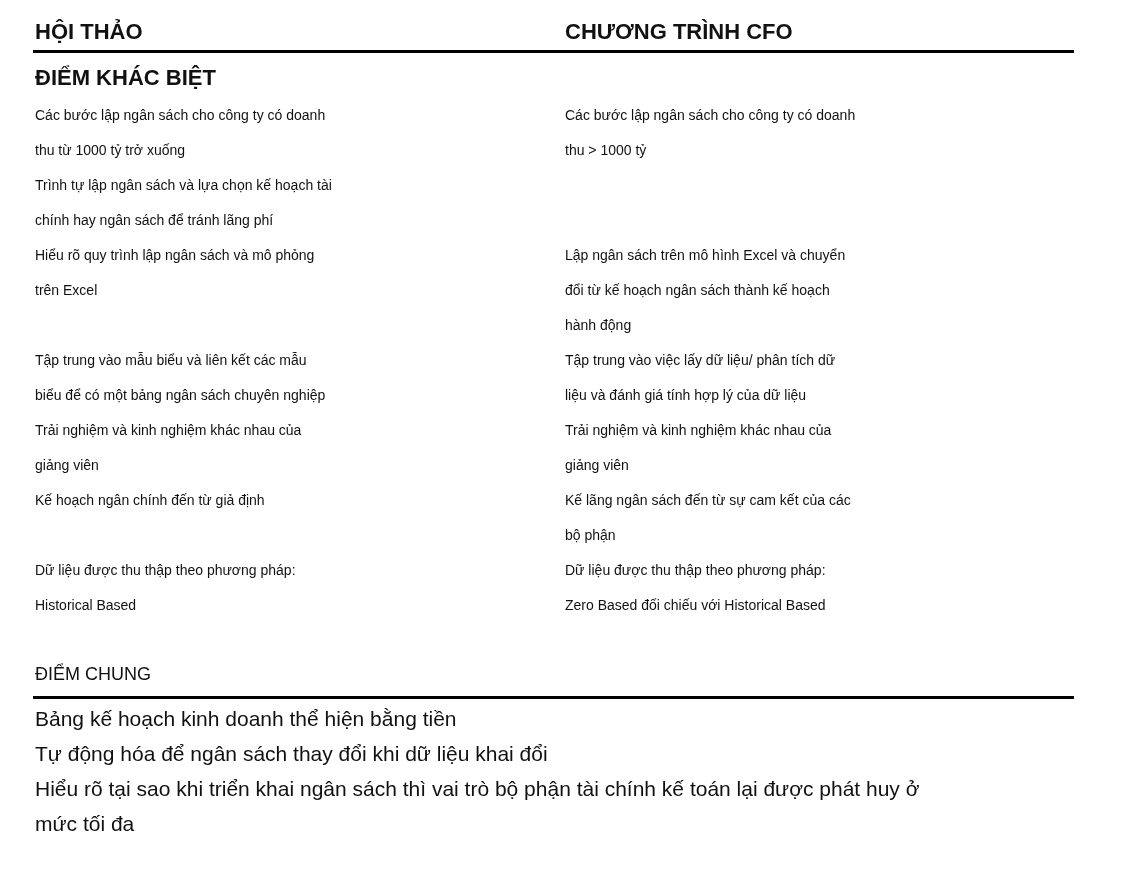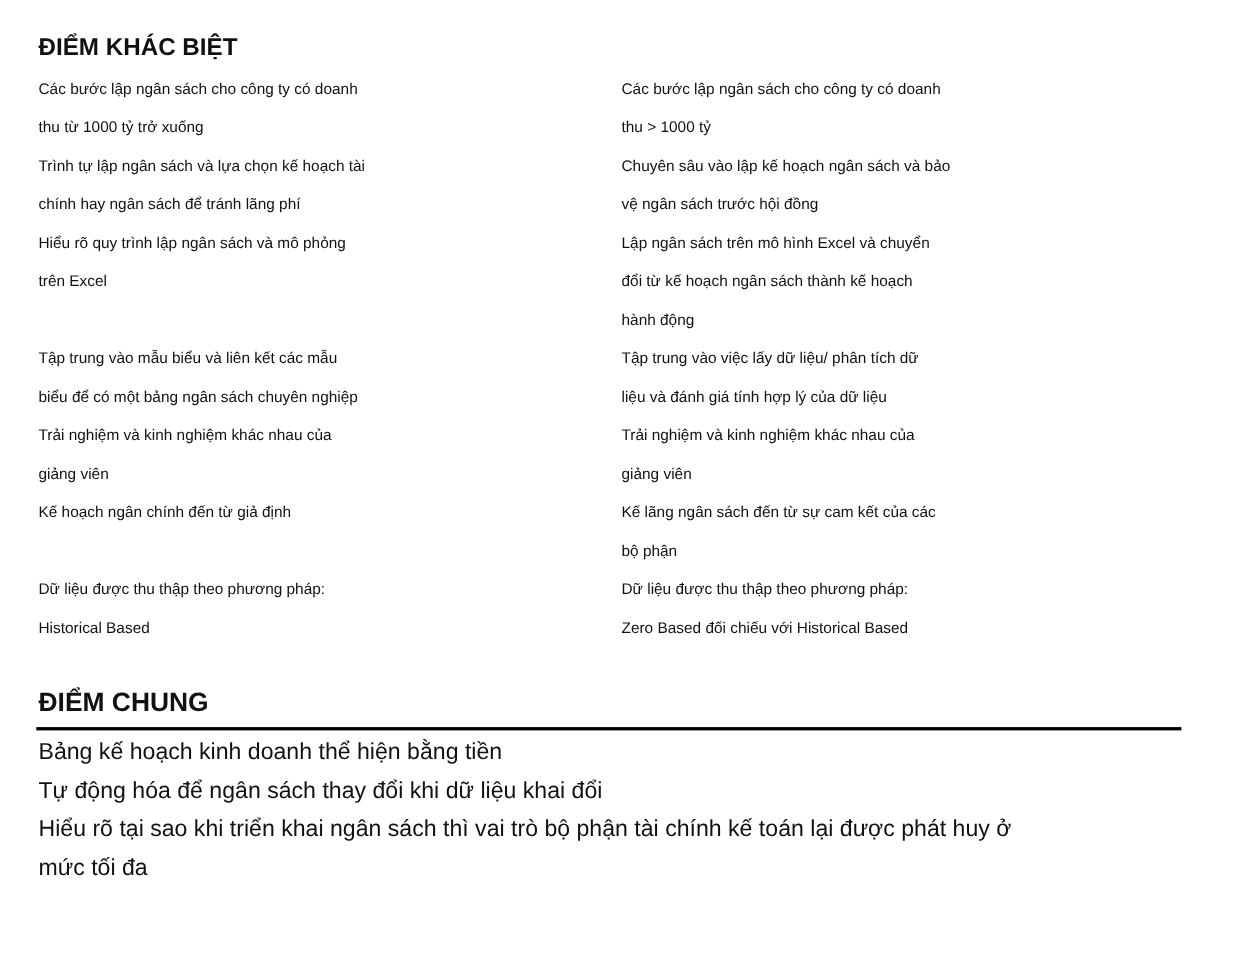--- a/index.html
+++ b/index.html
@@ -46,57 +46,59 @@
     align-items: start;
   }
   .cell {
     font-size: 14px;
     line-height: 35px;
     white-space: pre-line;
     padding: 0 12px 0 2px;
   }
   .common-section { margin-top: 37px; }
   .common-heading {
-    font-weight: bold;
-    font-size: 24px;
+    font-weight: normal;
+    font-size: 18px;
     line-height: 28px;
     padding: 0 0 8px 2px;
     border-bottom: 3px solid #000000;
   }
   .common-list {
     margin-top: 2px;
     font-size: 21px;
     line-height: 35px;
   }
   .common-item {
     white-space: pre-line;
     padding-left: 2px;
   }
 </style>
 </head>
 <body>
 
 <div class="page">
   <div class="content">
 
+    <div class="cmp-header">
+      <div>HỘI THẢO</div>
+      <div>CHƯƠNG TRÌNH CFO</div>
+    </div>
 
     <div class="section-heading">ĐIỂM KHÁC BIỆT</div>
 
     <div class="cmp-table">
       <div class="cmp-row">
         <div class="cell">Các bước lập ngân sách cho công ty có doanh
 thu từ 1000 tỷ trở xuống</div>
         <div class="cell">Các bước lập ngân sách cho công ty có doanh
 thu &gt; 1000 tỷ</div>
       </div>
       <div class="cmp-row">
         <div class="cell">Trình tự lập ngân sách và lựa chọn kế hoạch tài
 chính hay ngân sách để tránh lãng phí</div>
-        <div class="cell">Chuyên sâu vào lập kế hoạch ngân sách và bảo
-vệ ngân sách trước hội đồng</div>
       </div>
       <div class="cmp-row">
         <div class="cell">Hiểu rõ quy trình lập ngân sách và mô phỏng
 trên Excel</div>
         <div class="cell">Lập ngân sách trên mô hình Excel và chuyển
 đổi từ kế hoạch ngân sách thành kế hoạch
 hành động</div>
       </div>
       <div class="cmp-row">
         <div class="cell">Tập trung vào mẫu biểu và liên kết các mẫu

